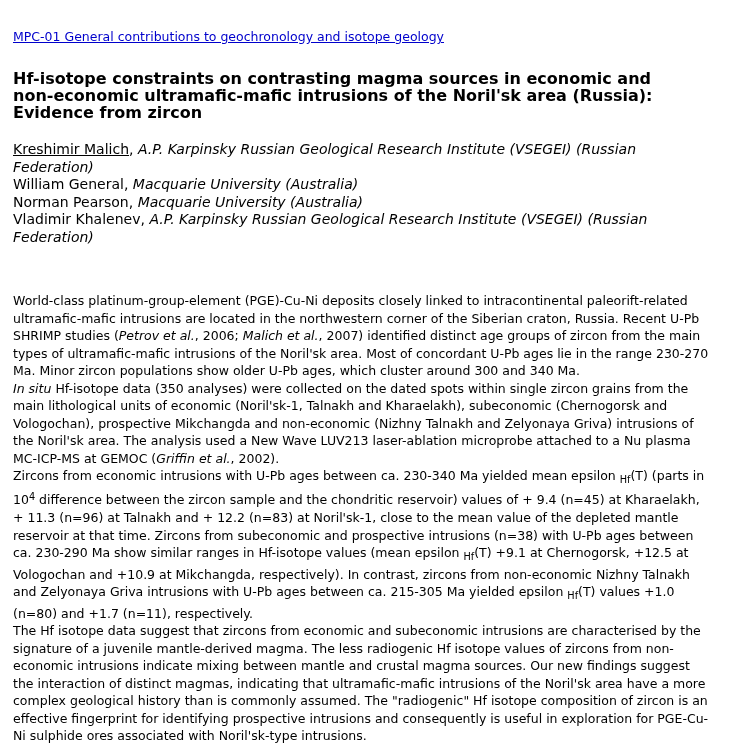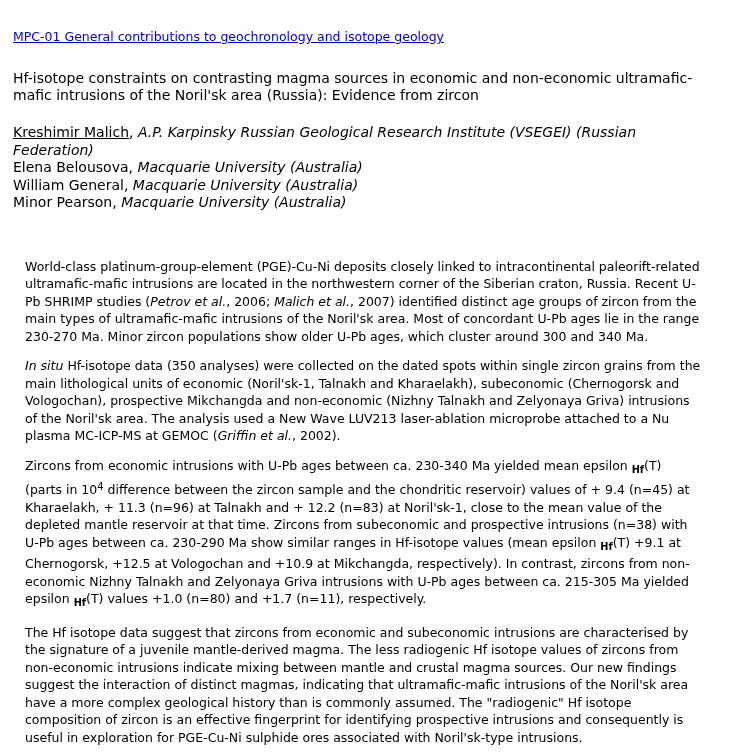--- a/index.html
+++ b/index.html
@@ -19,22 +19,22 @@
   }
   .session-link {
     display: inline-block;
     color: #0000cc;
     text-decoration: underline;
     font-size: 12.5px;
     line-height: 16px;
     cursor: pointer;
   }
   .paper-title {
-    font-size: 14px;
-    font-weight: normal;
+    font-size: 16px;
+    font-weight: bold;
     line-height: 17px;
     margin: 25px 0 0 0;
     max-width: 680px;
   }
   .authors {
     margin-top: 20px;
     font-size: 14px;
     line-height: 17.5px;
   }
   .author-line {
@@ -46,48 +46,47 @@
   .affiliation {
     font-style: italic;
   }
   .abstract {
     margin-top: 46px;
     font-size: 12.5px;
     line-height: 17.5px;
     max-width: 705px;
   }
   .para {
-    margin: 12px;
+    margin: 0;
   }
   .i {
     font-style: italic;
   }
   .sub {
     font-size: 0.78em;
     vertical-align: -0.3em;
-    font-weight: bold;
   }
   .sup {
     font-size: 0.78em;
     vertical-align: 0.45em;
   }
 </style>
 </head>
 <body style="background: rgb(255, 255, 255); color: rgb(0, 0, 0);">
 
 <div class="page">
   <a class="session-link" href="#" style="color: rgb(0, 0, 204);">MPC-01 General contributions to geochronology and isotope geology</a>
 
   <div class="paper-title">Hf-isotope constraints on contrasting magma sources in economic and non-economic ultramafic-mafic intrusions of the Noril'sk area (Russia): Evidence from zircon</div>
 
   <div class="authors">
       <div class="author-line"><span class="author-name underlined">Kreshimir Malich</span>, <span class="affiliation">A.P. Karpinsky Russian Geological Research Institute (VSEGEI) (Russian Federation)</span></div>
-      <div class="author-line"><span class="author-name">Elena Belousova</span>, <span class="affiliation">Macquarie University (Australia)</span></div>
       <div class="author-line"><span class="author-name">William General</span>, <span class="affiliation">Macquarie University (Australia)</span></div>
-      <div class="author-line"><span class="author-name">Minor Pearson</span>, <span class="affiliation">Macquarie University (Australia)</span></div>
+      <div class="author-line"><span class="author-name">Norman Pearson</span>, <span class="affiliation">Macquarie University (Australia)</span></div>
+      <div class="author-line"><span class="author-name">Vladimir Khalenev</span>, <span class="affiliation">A.P. Karpinsky Russian Geological Research Institute (VSEGEI) (Russian Federation)</span></div>
     </div>
 
   <div class="abstract">
       <div class="para"><span>World-class platinum-group-element (PGE)-Cu-Ni deposits closely linked to intracontinental paleorift-related ultramafic-mafic intrusions are located in the northwestern corner of the Siberian craton, Russia. Recent U-Pb SHRIMP studies (</span><span class="i">Petrov et al.</span><span>, 2006; </span><span class="i">Malich et al.</span><span>, 2007) identified distinct age groups of zircon from the main types of ultramafic-mafic intrusions of the Noril'sk area. Most of concordant U-Pb ages lie in the range 230-270 Ma. Minor zircon populations show older U-Pb ages, which cluster around 300 and 340 Ma.</span></div>
       <div class="para"><span class="i">In situ</span><span> Hf-isotope data (350 analyses) were collected on the dated spots within single zircon grains from the main lithological units of economic (Noril'sk-1, Talnakh and Kharaelakh), subeconomic (Chernogorsk and Vologochan), prospective Mikchangda and non-economic (Nizhny Talnakh and Zelyonaya Griva) intrusions of the Noril'sk area. The analysis used a New Wave LUV213 laser-ablation microprobe attached to a Nu plasma MC-ICP-MS at GEMOC (</span><span class="i">Griffin et al.</span><span>, 2002).</span></div>
       <div class="para"><span>Zircons from economic intrusions with U-Pb ages between ca. 230-340 Ma yielded mean epsilon </span><span class="sub">Hf</span><span>(T) (parts in 10</span><span class="sup">4</span><span> difference between the zircon sample and the chondritic reservoir) values of + 9.4 (n=45) at Kharaelakh, + 11.3 (n=96) at Talnakh and + 12.2 (n=83) at Noril'sk-1, close to the mean value of the depleted mantle reservoir at that time. Zircons from subeconomic and prospective intrusions (n=38) with U-Pb ages between ca. 230-290 Ma show similar ranges in Hf-isotope values (mean epsilon </span><span class="sub">Hf</span><span>(T) +9.1 at Chernogorsk, +12.5 at Vologochan and +10.9 at Mikchangda, respectively). In contrast, zircons from non-economic Nizhny Talnakh and Zelyonaya Griva intrusions with U-Pb ages between ca. 215-305 Ma yielded epsilon </span><span class="sub">Hf</span><span>(T) values +1.0 (n=80) and +1.7 (n=11), respectively.</span></div>
       <div class="para"><span>The Hf isotope data suggest that zircons from economic and subeconomic intrusions are characterised by the signature of a juvenile mantle-derived magma. The less radiogenic Hf isotope values of zircons from non-economic intrusions indicate mixing between mantle and crustal magma sources. Our new findings suggest the interaction of distinct magmas, indicating that ultramafic-mafic intrusions of the Noril'sk area have a more complex geological history than is commonly assumed. The "radiogenic" Hf isotope composition of zircon is an effective fingerprint for identifying prospective intrusions and consequently is useful in exploration for PGE-Cu-Ni sulphide ores associated with Noril'sk-type intrusions.</span></div>
     </div>
 </div>
 

